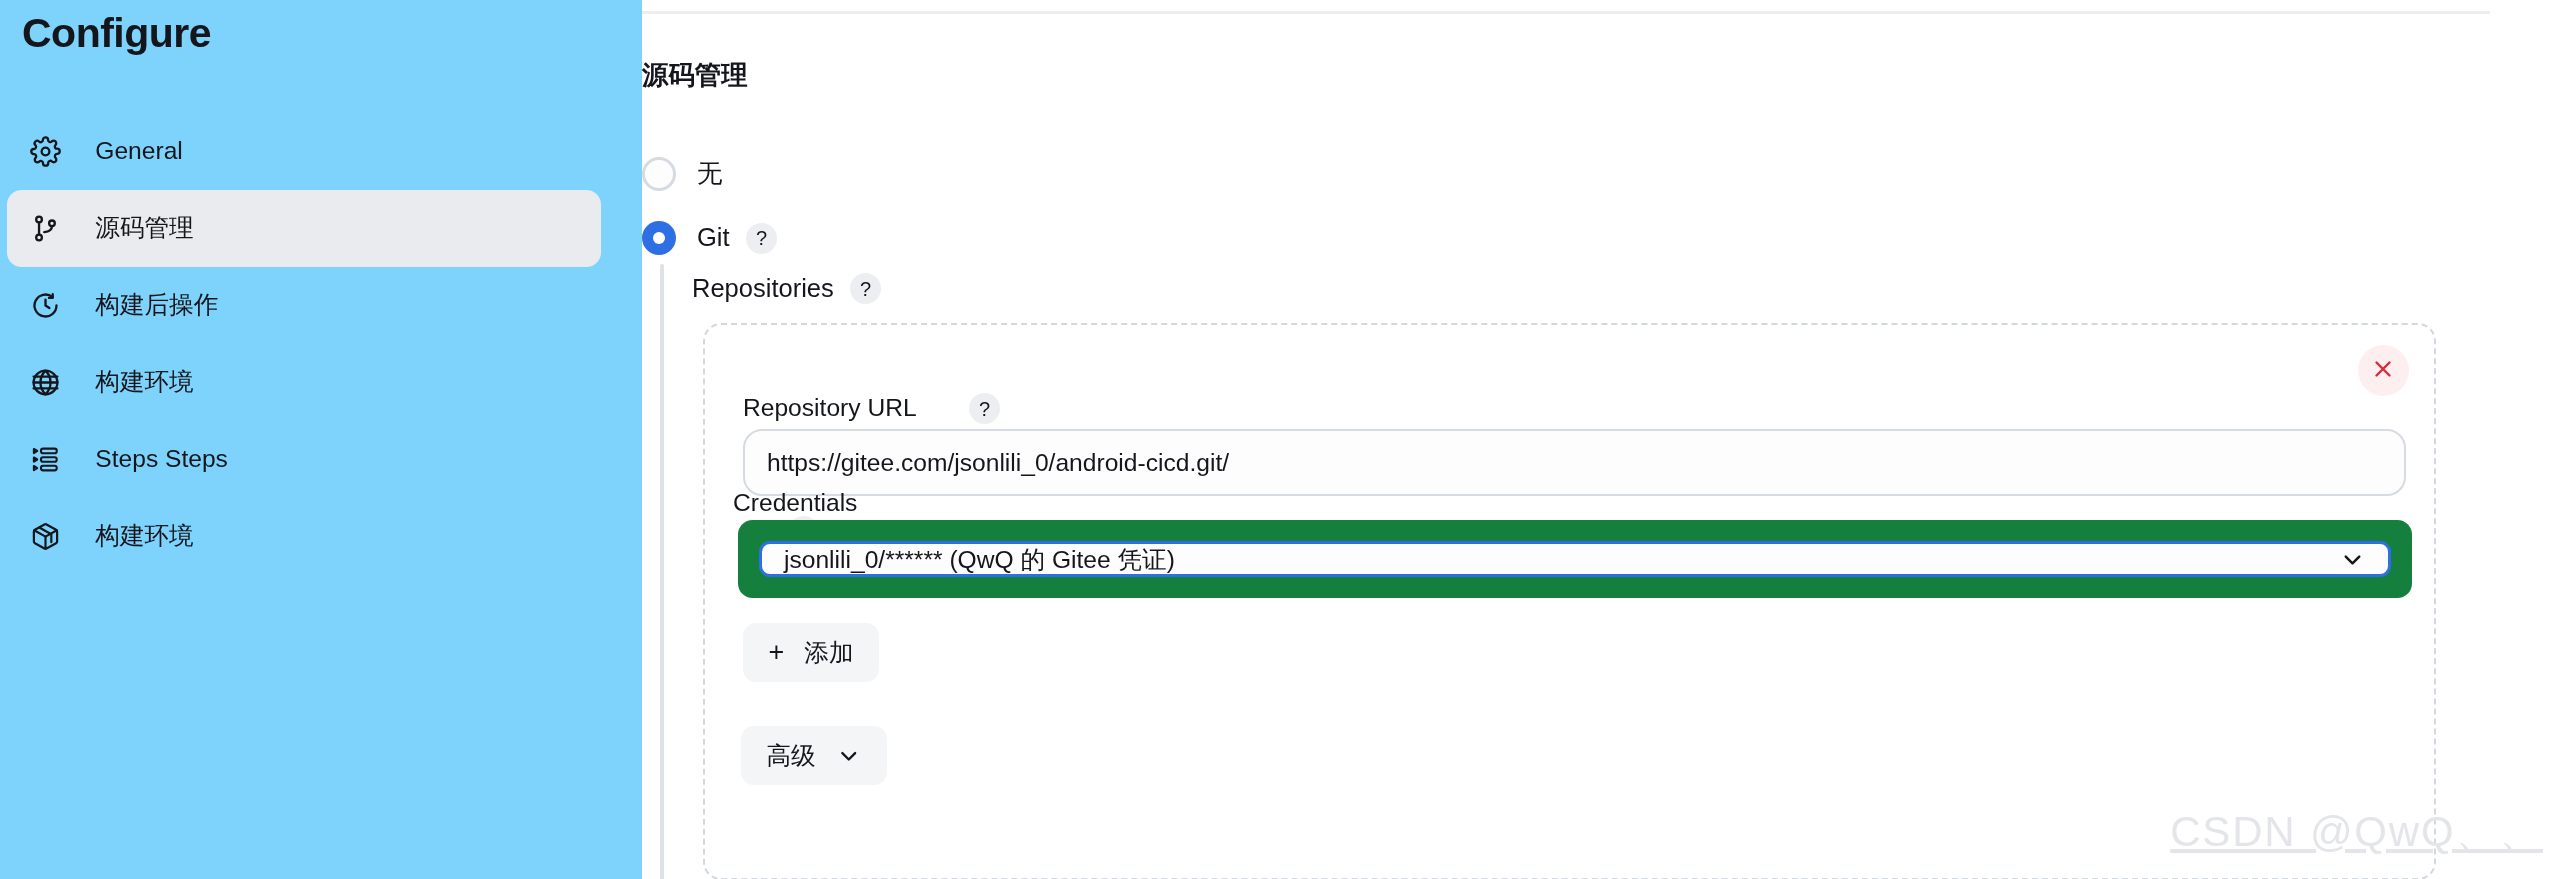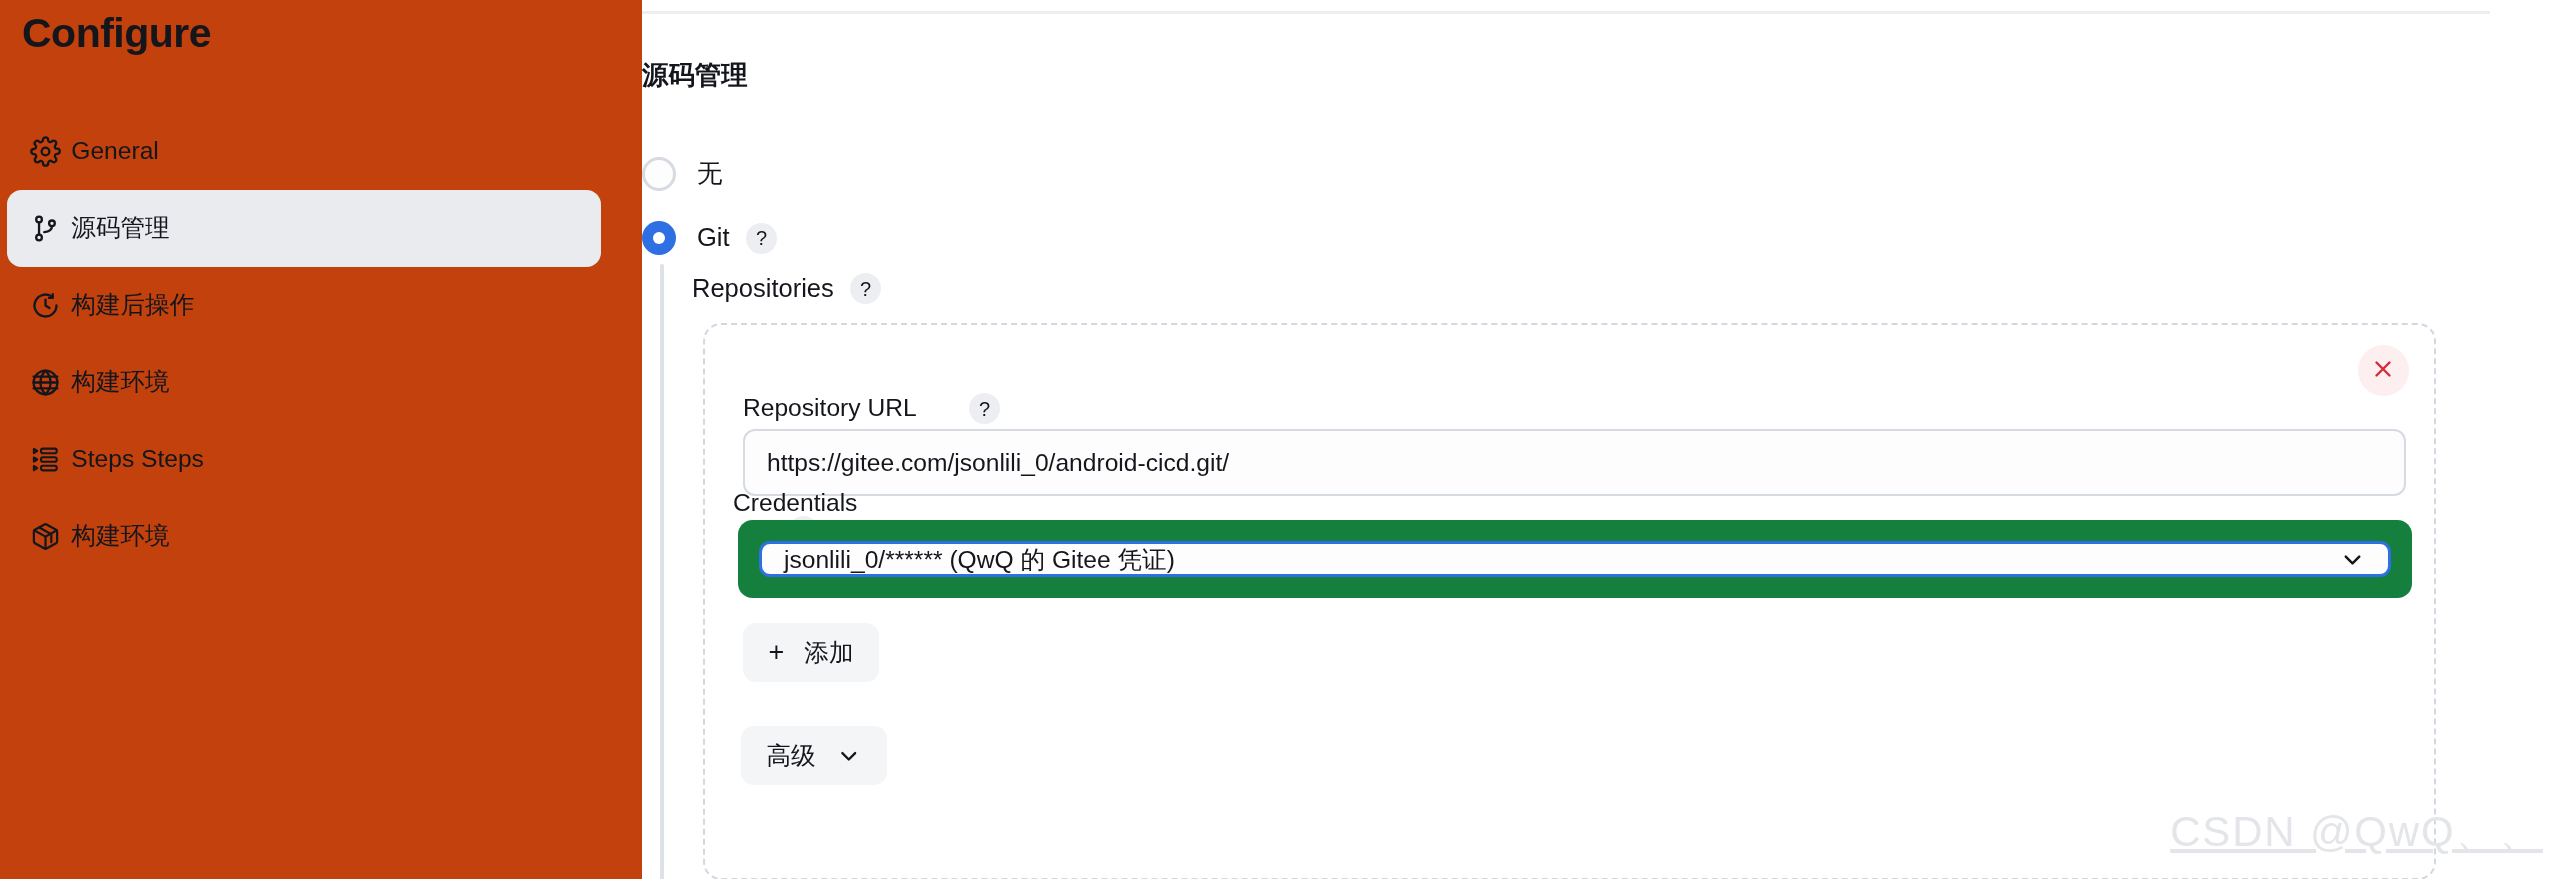--- a/index.html
+++ b/index.html
@@ -21,21 +21,21 @@
     height: 880px;
   }
 
   
   .sidebar {
     position: absolute;
     left: 0;
     top: 0;
     width: 642px;
     height: 880px;
-    background: #c2410c;
+    background: #7dd3fc;
     box-sizing: border-box;
   }
   .sidebar-title {
     position: absolute;
     left: 22px;
     top: 9px;
     font-size: 41px;
     font-weight: 700;
     letter-spacing: -0.5px;
     color: #14161c;
@@ -65,21 +65,21 @@
     width: 36px;
     height: 36px;
     flex: 0 0 36px;
     display: flex;
     align-items: center;
     justify-content: center;
     color: #14161c;
   }
   .nav-icon svg { display: block; }
   .nav-label {
-    margin-left: 8px;
+    margin-left: 32px;
     font-size: 24.6px;
     color: #14161c;
     line-height: 1;
     white-space: nowrap;
   }
 
   
   .main {
     position: absolute;
     left: 642px;
@@ -224,21 +224,21 @@
   .field-label.creds { left: 28px; top: 166px; flex-direction: column; }
 
   .text-input {
     position: absolute;
     left: 38px;
     width: 1663px;
     height: 67px;
     box-sizing: border-box;
     background: #fdfdfd;
     border: 2.7px solid #d6dae1;
-    border-radius: 12px;
+    border-radius: 19px;
     display: flex;
     align-items: center;
     padding-left: 22px;
     font-size: 24.6px;
     color: #14161c;
     cursor: text;
   }
   .text-input.url { top: 104px; }
 
   .select-wrap {

